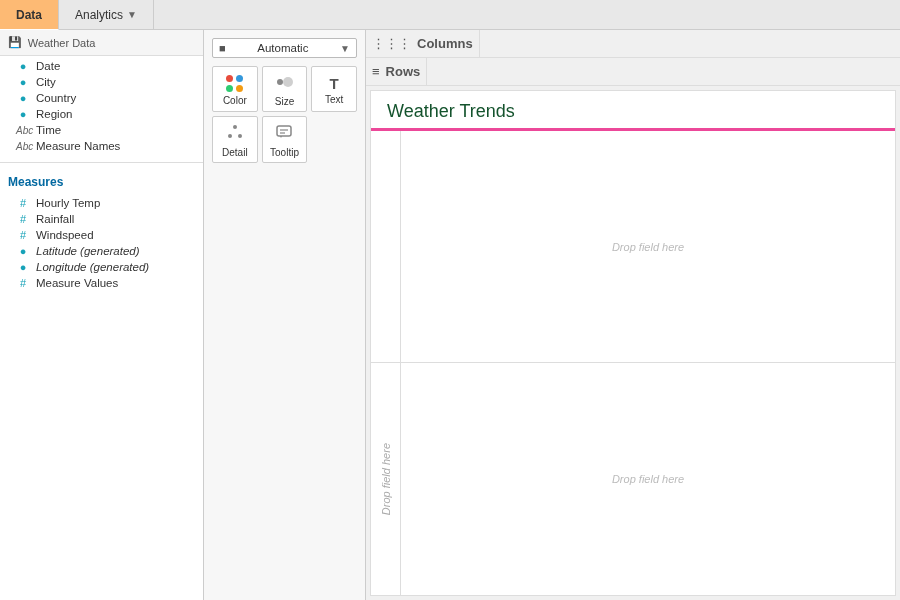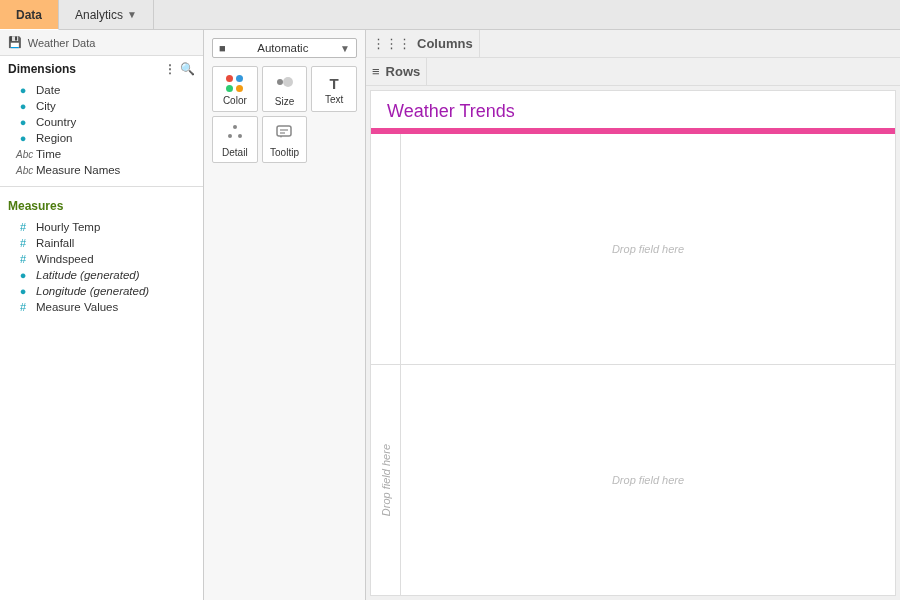--- a/index.html
+++ b/index.html
@@ -113,21 +113,21 @@
     .section-divider {
       height: 1px;
       background: #ddd;
       margin: 6px 0;
     }
 
     .measures-header {
       padding: 6px 8px 4px 8px;
       font-weight: 700;
       font-size: 12px;
-      color: #4d7c0f;
+      color: #0369a1;
     }
 
     .italic-field {
       font-style: italic;
     }
 
     
     .marks-panel {
       width: 162px;
       background: #f7f7f7;
@@ -240,23 +240,23 @@
       margin: 0;
       display: flex;
       flex-direction: column;
       border: 1px solid #ddd;
       margin: 4px;
     }
 
     .chart-title {
       padding: 10px 16px 6px 16px;
       font-size: 18px;
-      color: #a21caf;
+      color: #14532d;
       font-weight: 400;
-      border-bottom: 6px solid #ec4899;
+      border-bottom: 3px solid #ec4899;
     }
 
     .chart-body {
       flex: 1;
       display: flex;
       position: relative;
     }
 
     .chart-y-axis {
       width: 30px;
@@ -327,27 +327,20 @@
 </div>
 
 <div class="main-layout">
 
   <div class="left-panel">
     <div class="left-panel-header">
       <span class="db-icon">💾</span>
       <span>Weather Data</span>
     </div>
 
-    <div class="dimensions-header">
-      <span>Dimensions</span>
-      <div class="dimensions-header-icons">
-        <span style="cursor:pointer;">⋮</span>
-        <span style="cursor:pointer;">🔍</span>
-      </div>
-    </div>
 
     <div class="field-list">
       <div class="field-item">
         <span class="field-icon globe">●</span>
         <span>Date</span>
       </div>
       <div class="field-item">
         <span class="field-icon globe">●</span>
         <span>City</span>
       </div>

